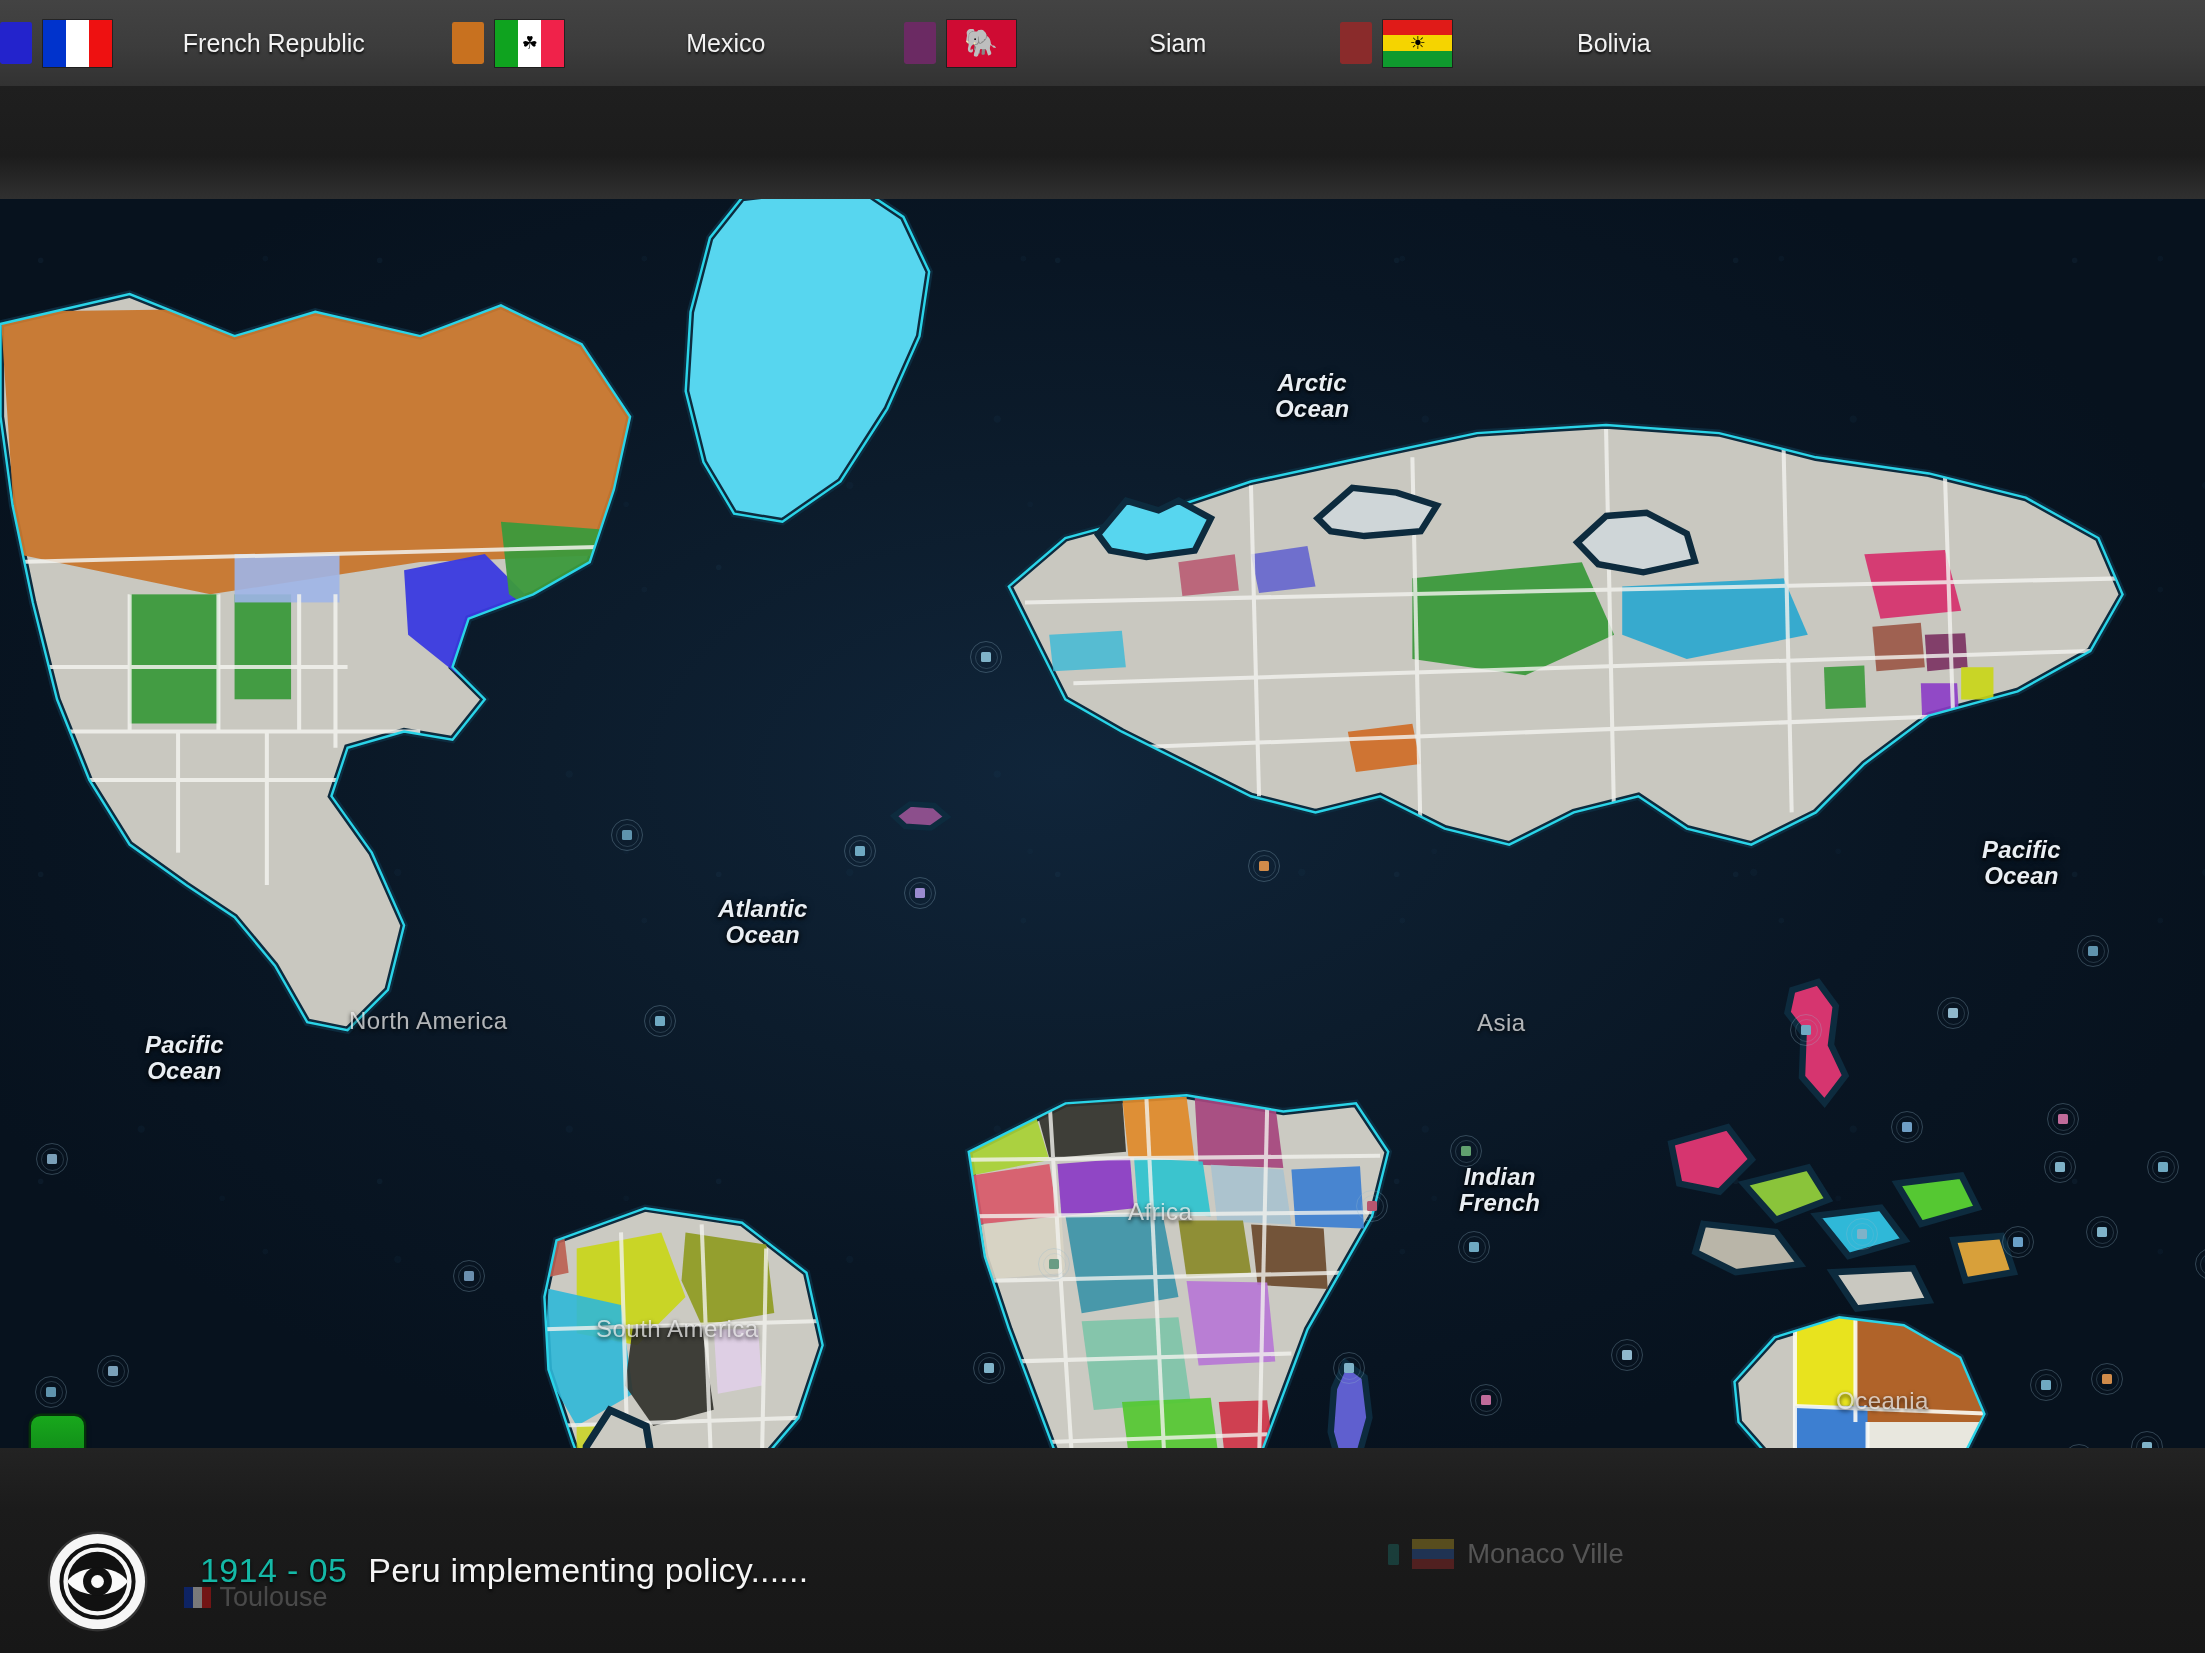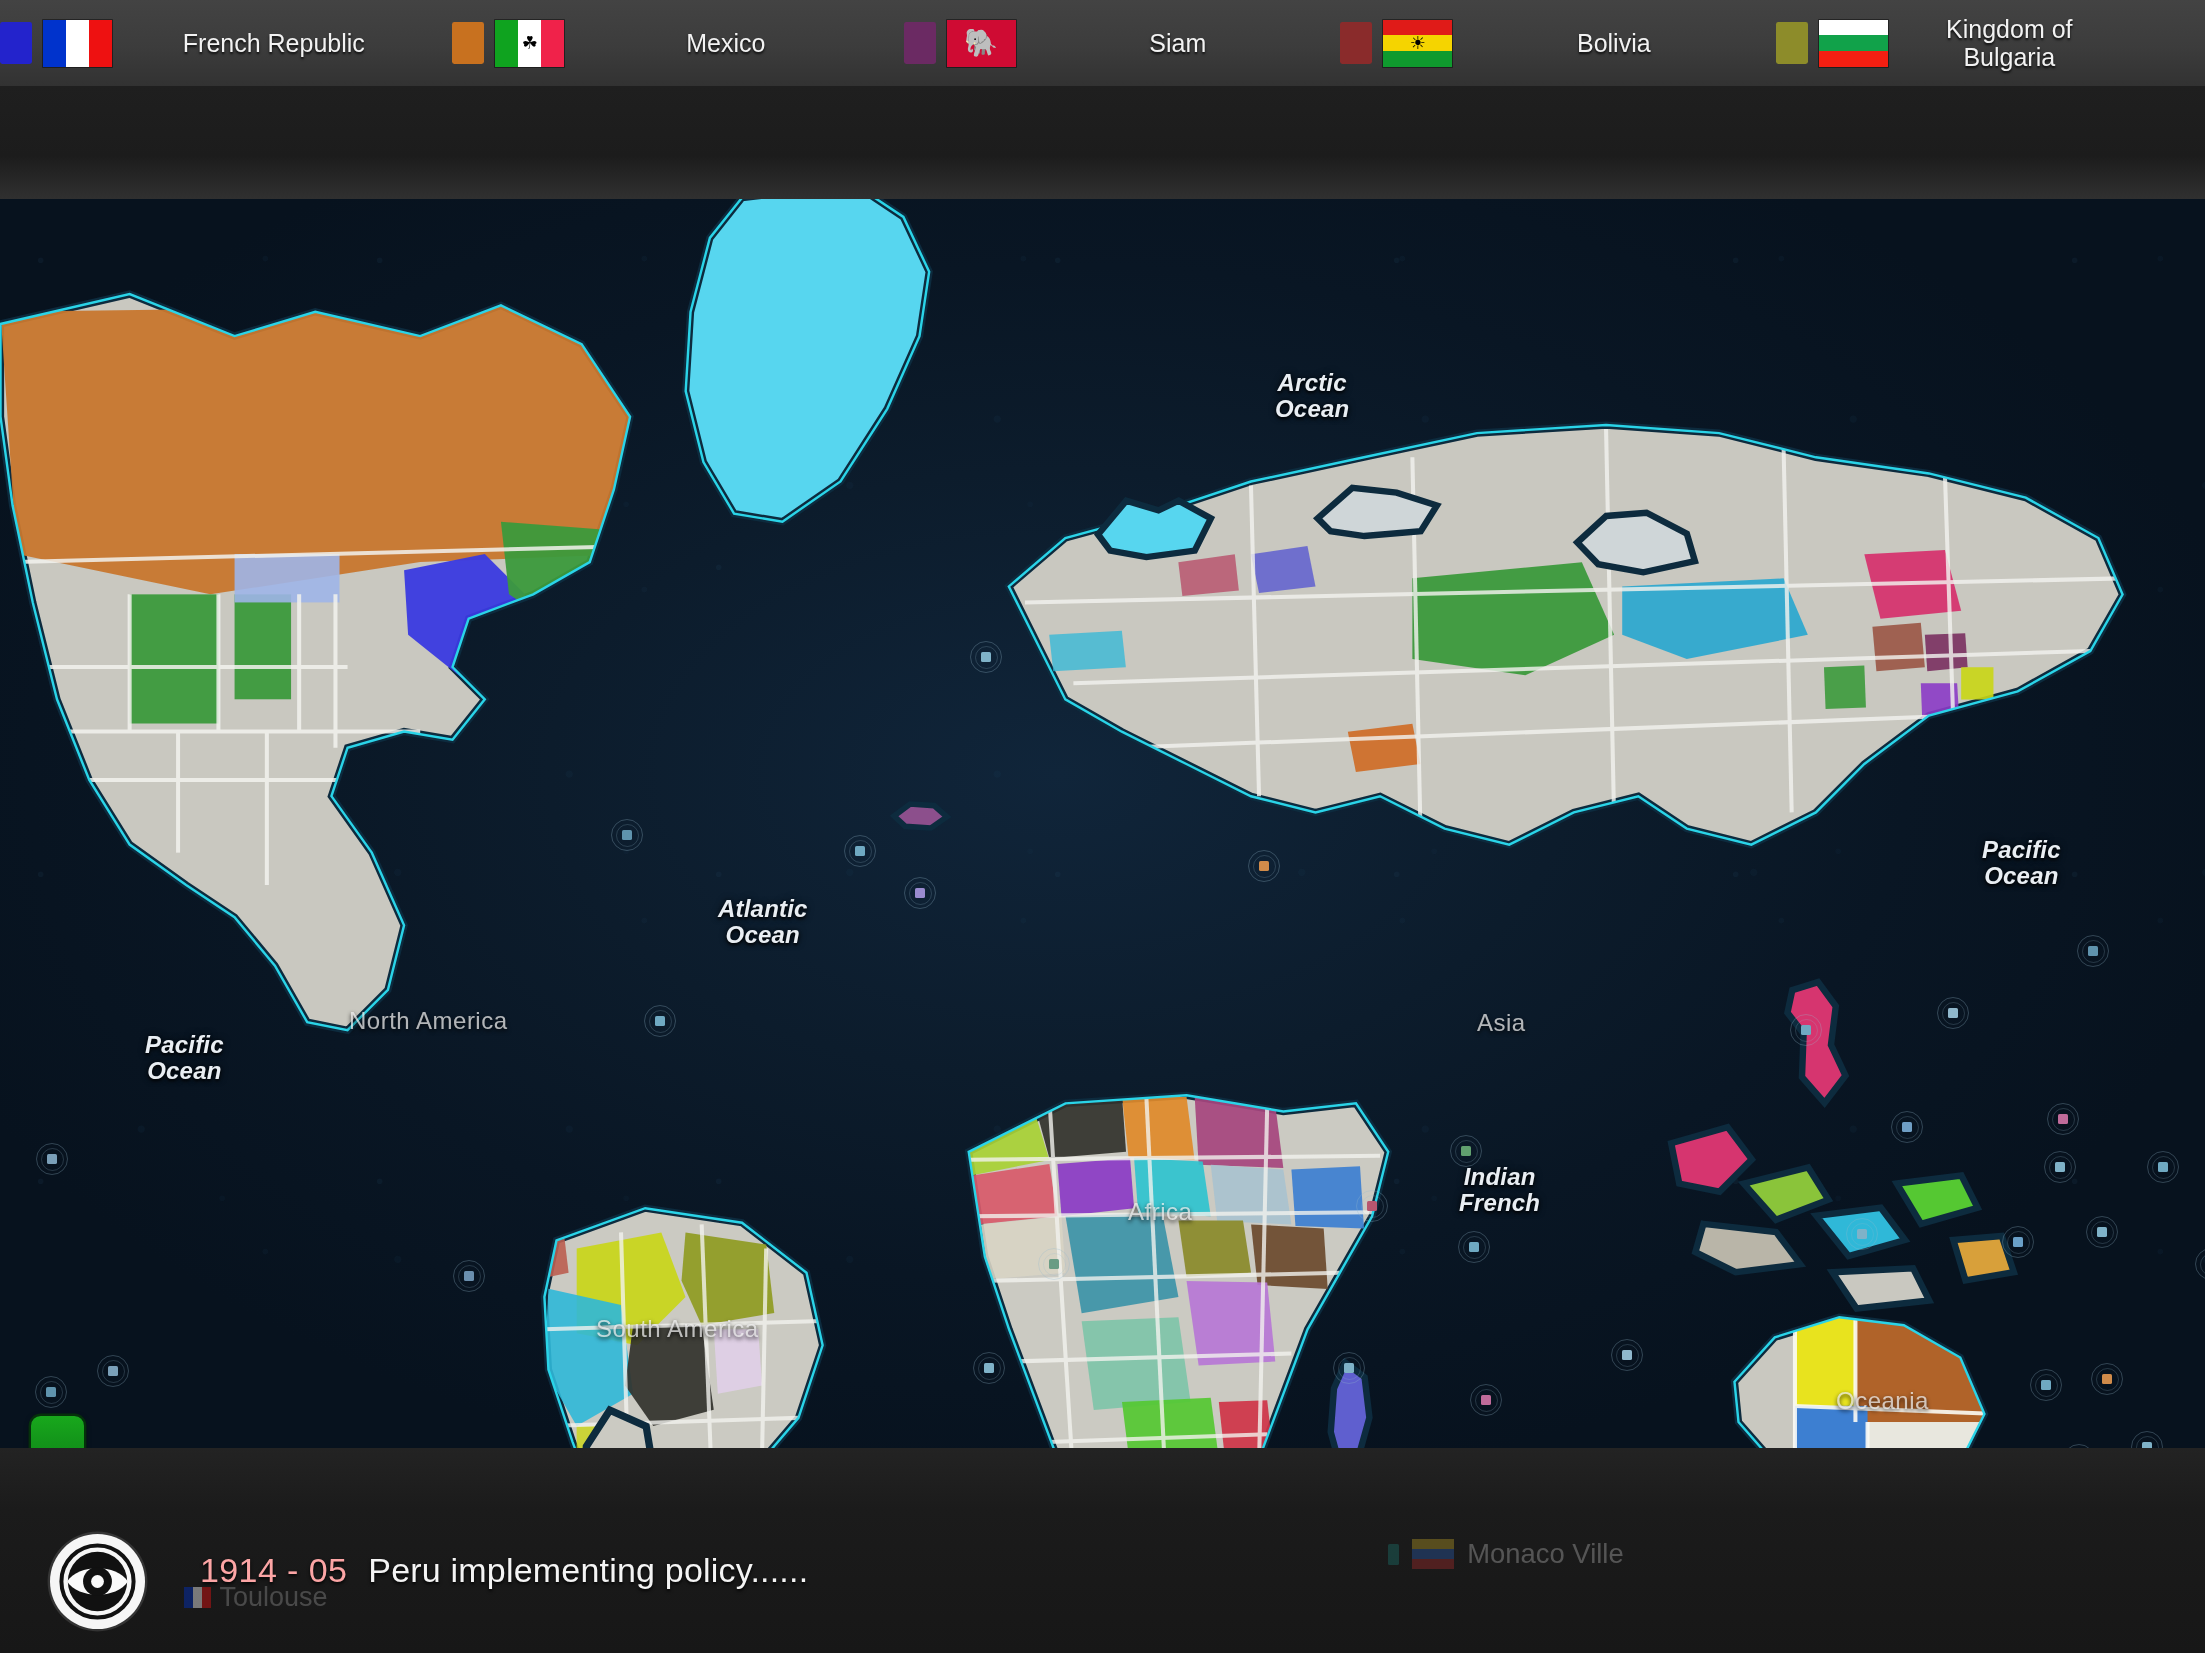--- a/index.html
+++ b/index.html
@@ -83,21 +83,21 @@
     gap:8px; opacity:.42; z-index:41; pointer-events:none; }
   #toulouse-ghost .tflag { width:27.4px; height:21px; }
   #toulouse-ghost .tname { color:#8d8d8d; font-size:27px; white-space:nowrap; }
 
   #eye-button { position:absolute; left:50px; top:1534px; width:95px; height:95px;
     border-radius:50%; background:#f6f6f6; display:flex; align-items:center; justify-content:center;
     z-index:43; box-shadow:0 0 0 2.4px rgba(255,255,255,.12); cursor:pointer; }
 
   #status-text { position:absolute; left:200px; top:1551px; display:flex; align-items:baseline;
     gap:21px; z-index:44; }
-  #status-text .st-date { color:#fca5a5; font-size:34px; letter-spacing:0.4px;
+  #status-text .st-date { color:#14b8a6; font-size:34px; letter-spacing:0.4px;
     text-shadow:0 1.6px 3.2px rgba(0,0,0,.9); white-space:nowrap; }
   #status-text .st-msg { color:#f4f4f4; font-size:34px; letter-spacing:0.2px;
     text-shadow:0 1.6px 3.2px rgba(0,0,0,.9); white-space:nowrap; }
 </style>
 </head>
 <body>
 
 <div id="app">
 
   <div id="top-bar">
@@ -136,31 +136,20 @@
         <div class="nation-color" style="background: rgb(138, 43, 43);"></div>
         <div class="nation-flag">
           <div class="fl-h">
             <i style="background:#e01b18"></i>
             <i style="background:#f5d400"></i>
             <i style="background:#0f9a2e"></i>
           </div>
           <span class="fl-emblem">☀</span>
         </div>
         <div class="nation-name" style="width: 323px;">Bolivia</div>
-      </div>
-      <div class="nation" style="position: absolute; left: 1776px;">
-        <div class="nation-color" style="background: rgb(141, 140, 42);"></div>
-        <div class="nation-flag">
-          <div class="fl-h">
-            <i style="background:#ffffff"></i>
-            <i style="background:#11a24a"></i>
-            <i style="background:#f41f12"></i>
-          </div>
-        </div>
-        <div class="nation-name" style="width: 242px;">Kingdom of Bulgaria</div>
       </div>
     </div>
   <div id="top-bar-underlay"></div>
   <div id="top-bar-ghost">Strasbourg</div>
 
   <div id="map">
     <div id="map-noise"></div>
 
     <div class="landmass" style="left:613px;top:-24px;">
       <svg width="355" height="387" viewBox="0 0 440 480">

